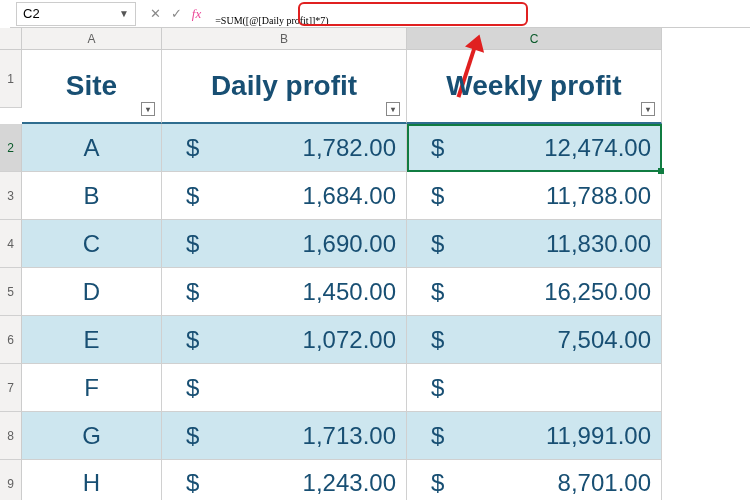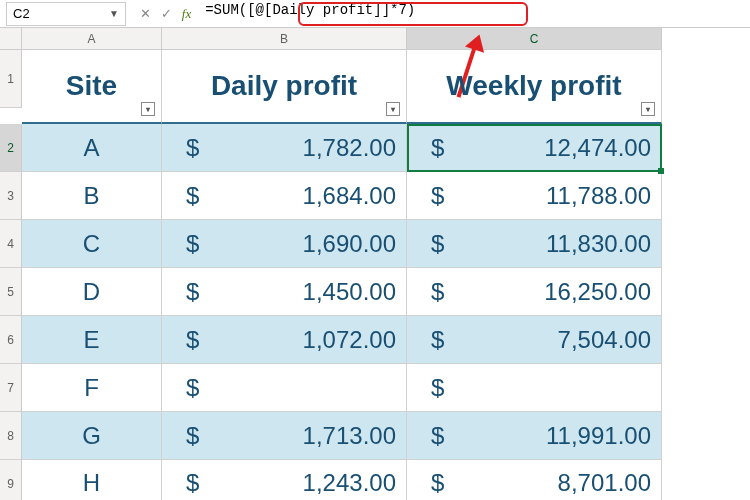--- a/index.html
+++ b/index.html
@@ -1,25 +1,25 @@
 <!DOCTYPE html>
 <html><head>
   <meta charset="utf-8">
   <style>
     * { box-sizing: border-box; margin: 0; padding: 0; }
     body { font-family: "Segoe UI", Arial, sans-serif; background: #fff; width: 750px; height: 500px; overflow: hidden; position: relative; }
 
-    .formula-bar { display: flex; align-items: center; height: 28px; border-bottom: 1px solid #ccc; background: #fff; }
+    .formula-bar { display: flex; align-items: center; height: 28px; border-bottom: 1px solid #ccc; background: #fff; margin-left: 10px; }
     .name-box { width: 120px; height: 24px; border: 1px solid #ccc; margin: 2px 6px; display: flex; align-items: center; padding: 0 6px; font-size: 13px; }
     .name-box .dd { margin-left: auto; font-size: 10px; color: #555; }
     .fb-btns { display: flex; gap: 2px; padding: 0 4px; color: #888; font-size: 13px; }
     .fb-btn { padding: 0 4px; cursor: pointer; }
-    .fb-btn.active { color: #4d7c0f; }
+    .fb-btn.active { color: #ec4899; }
     .fx { font-style: italic; font-family: "Times New Roman", serif; }
-    .formula-input { flex: 1; padding: 0 6px; font-size: 14px; font-family: Liberation Mono, monospace; height: 24px; display: flex; align-items: flex-start; }
+    .formula-input { flex: 1; padding: 0 6px; font-size: 10px; font-family: Liberation Serif, serif; height: 24px; display: flex; align-items: flex-end; }
     .formula-highlight { position: absolute; top: 2px; left: 298px; width: 230px; height: 24px; border: 2px solid #e02020; border-radius: 6px; pointer-events: none; }
     .arrow { position: absolute; top: 40px; left: 475px; pointer-events: none; }
     .arrow-line { width: 4px; height: 60px; background: #e02020; transform: rotate(18deg); transform-origin: top center; }
     .arrow-head { width: 0; height: 0; border-left: 10px solid transparent; border-right: 10px solid transparent; border-bottom: 16px solid #e02020; position: absolute; top: -6px; left: -8px; transform: rotate(18deg); }
 
     .grid { display: grid; grid-template-columns: 22px 140px 245px 255px; }
     .col-head { background: #f3f2f1; border-right: 1px solid #ccc; border-bottom: 1px solid #ccc; text-align: center; font-size: 12px; color: #616161; height: 22px; line-height: 22px; }
     .row-head { background: #f3f2f1; border-right: 1px solid #ccc; border-bottom: 1px solid #d0d0d0; text-align: center; font-size: 12px; color: #616161; display: flex; align-items: center; justify-content: center; }
     .corner { background: #f3f2f1; border-right: 1px solid #ccc; border-bottom: 1px solid #ccc; }
 

